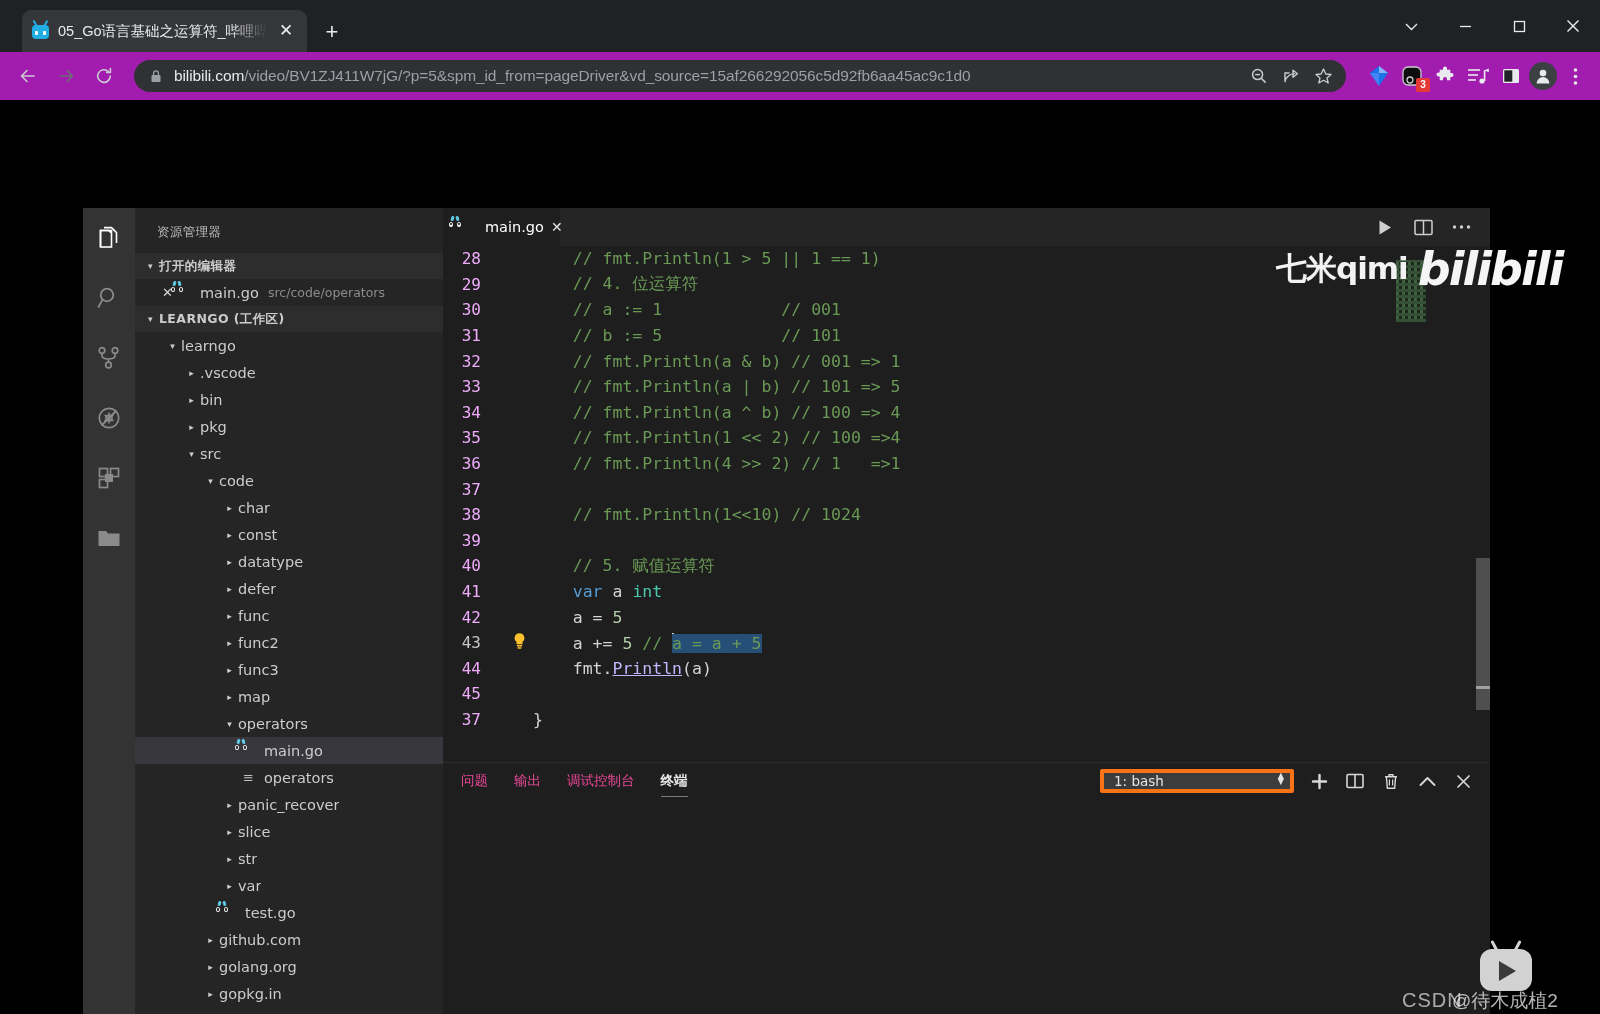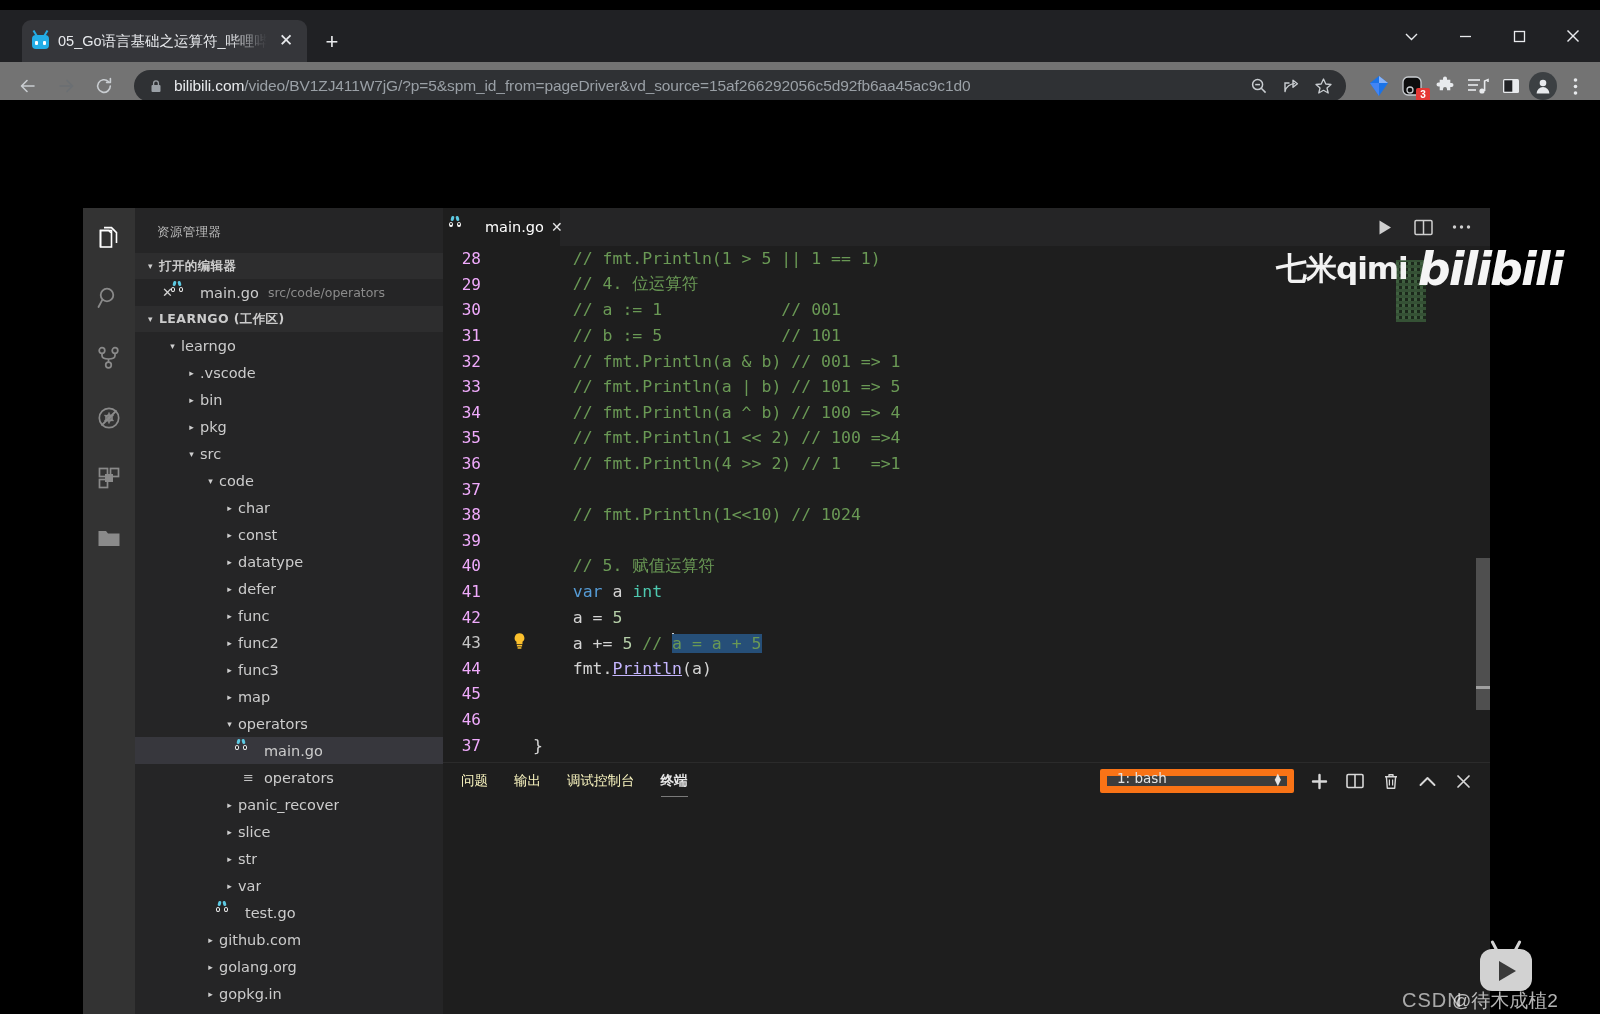--- a/index.html
+++ b/index.html
@@ -6,21 +6,21 @@
   html, body {
     width: 1600px; height: 1014px;
     background: #000;
     font-family: "Liberation Sans", "DejaVu Sans", sans-serif;
     overflow: hidden;
   }
   .page { position: relative; width: 1600px; height: 1014px; background: #000; }
 
   
   .browser-chrome {
-    position: absolute; left: 0; top: 10px; width: 1600px; height: 100px;
+    position: absolute; left: 0; top: 0; width: 1600px; height: 100px;
     background: #202124;
   }
   .tabstrip {
     position: relative; height: 52px; background: #202124;
   }
   .tab {
     position: absolute; left: 22px; top: 10px; width: 285px; height: 42px;
     background: #35363a; border-radius: 9px 9px 0 0;
     display: flex; align-items: center; padding: 0 10px; gap: 8px;
     overflow: hidden;
@@ -54,21 +54,21 @@
     position: absolute; left: 318px; top: 18px; width: 28px; height: 28px;
     color: #e8eaed; font-size: 22px; line-height: 28px; text-align: center; font-weight: 300;
   }
   .wincontrols {
     position: absolute; right: 0; top: 0; height: 52px; display: flex; align-items: center;
   }
   .wc { width: 54px; height: 52px; display:flex; align-items:center; justify-content:center; color:#e8eaed; }
   .wc svg { display:block; }
 
   .toolbar {
-    position: relative; height: 48px; background: #737373;
+    position: relative; height: 48px; background: #a21caf;
     display: flex; align-items: center; padding: 0 10px; gap: 2px;
   }
   .navbtn {
     width: 36px; height: 36px; border-radius: 50%;
     display: flex; align-items: center; justify-content: center; color: #c9cdd1;
   }
   .navbtn.dim { color: #6b6f73; }
   .omnibox {
     flex: 1 1 auto; height: 32px; background: #2f3134; border-radius: 16px;
     margin: 0 8px 0 10px; display: flex; align-items: center; padding: 0 8px 0 14px;
@@ -165,27 +165,27 @@
 
   .minimap-scroll {
     position: absolute; right: 0; top: 38px; width: 14px; height: 516px;
   }
   .mm-thumb { position: absolute; right: 0; top: 312px; width: 14px; height: 152px; background: #4f4f4f; }
   .mm-mark { position: absolute; right: 0; top: 440px; width: 14px; height: 3px; background: #a0a0a0; }
 
   
   .panel { position: absolute; left: 0; top: 554px; right: 0; bottom: 0; background: #1e1e1e; border-top: 1px solid #2b2b2b; }
   .panelhdr { height: 36px; display: flex; align-items: center; padding-left: 18px; gap: 26px; position: relative; }
-  .ptab { font-size: 13.5px; color: #fef9c3; height: 36px; display: flex; align-items: center; position: relative; }
+  .ptab { font-size: 13.5px; color: #ec4899; height: 36px; display: flex; align-items: center; position: relative; }
   .ptab.active { color: #e7e7e7; font-weight: 700; }
   .ptab.active::after { content: ""; position: absolute; left: 0; right: 0; bottom: 2px; height: 1px; background: #7a7a7a; }
   .panel-actions { margin-left: auto; display: flex; align-items: center; gap: 14px; padding-right: 16px; }
   .select {
-    width: 194px; height: 24px; background: #3c3c3c; border: 7px solid #f97316; border-radius: 2px;
-    display: flex; align-items: flex-end; padding: 0 6px 0 10px; color: #e4e4e4; font-size: 13.5px;
+    width: 194px; height: 24px; background: #3c3c3c; border: 4px solid #f97316; border-radius: 2px;
+    display: flex; align-items: flex-start; padding: 0 6px 0 10px; color: #e4e4e4; font-size: 13.5px;
   }
   .select .arrows { margin-left: auto; display: flex; flex-direction: column; line-height: 6px; font-size: 8px; }
   .pa-btn { width: 22px; height: 24px; display: flex; align-items: center; justify-content: center; color: #d8d8d8; }
   .termbody {
     padding: 12px 0 0 18px; font-family: "DejaVu Sans Mono", "Liberation Mono", monospace;
     font-size: 15.5px; color: #cccccc; line-height: 23px; white-space: pre;
   }
   .blockcursor { display:inline-block; width:10px; height:17px; border:1px solid #cfcfcf; vertical-align:-3px; }
 
   
@@ -673,25 +673,20 @@
                 <span class="lnum">44</span>
                 <span class="glyph"></span>
                 <span class="ctext"><span class="pl">    fmt.</span><span class="fn">Println</span><span class="pl">(a)</span></span>
               </div>
               <div class="codeline">
                 <span class="lnum">45</span>
                 <span class="glyph"></span>
                 <span class="ctext"><span class="pl"></span></span>
               </div>
               <div class="codeline">
-                <span class="lnum">46</span>
-                <span class="glyph"></span>
-                <span class="ctext"><span class="pl"></span></span>
-              </div>
-              <div class="codeline">
                 <span class="lnum">37</span>
                 <span class="glyph"></span>
                 <span class="ctext"><span class="pl">}</span></span>
               </div>
             </div>
 
         </div>
         <div class="minimap-scroll">
           <div class="mm-thumb"></div>
           <div class="mm-mark"></div>

